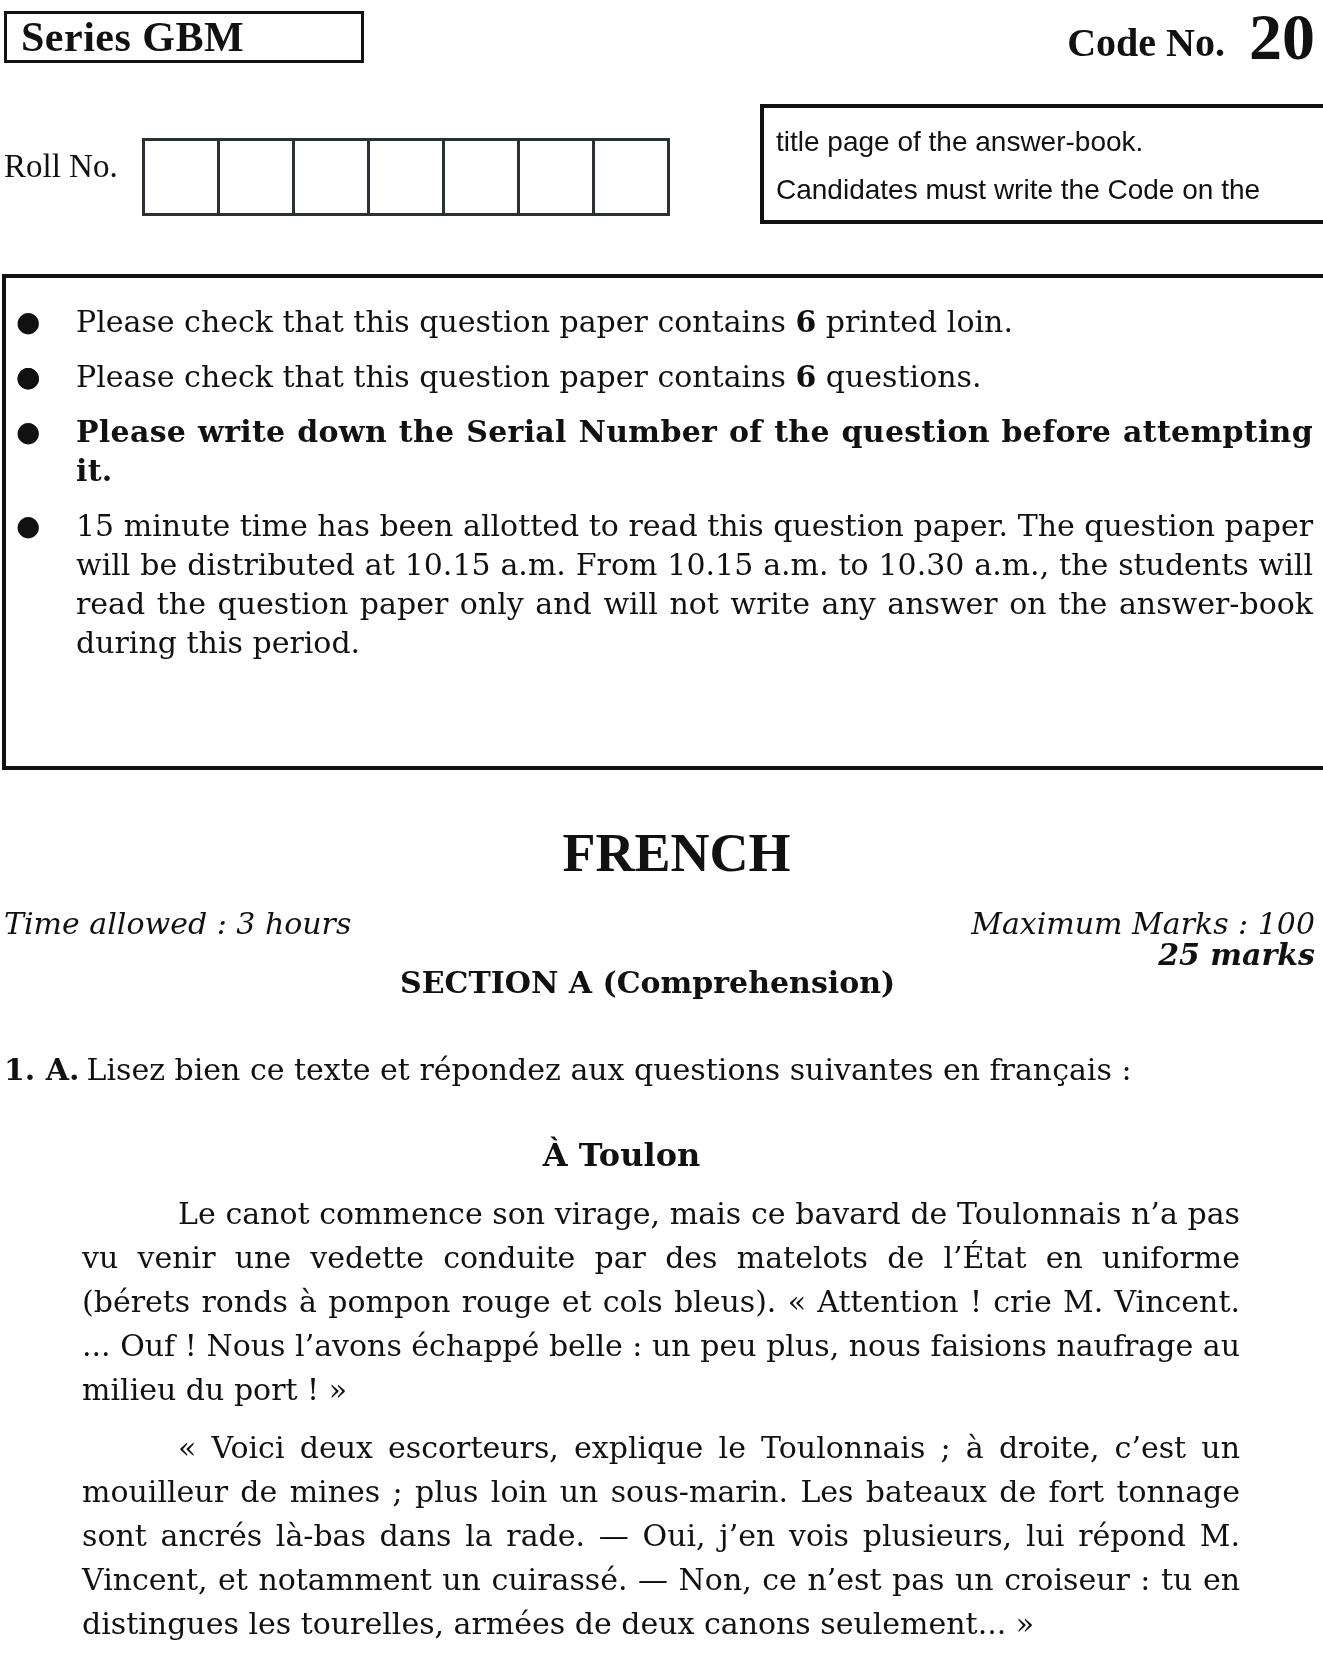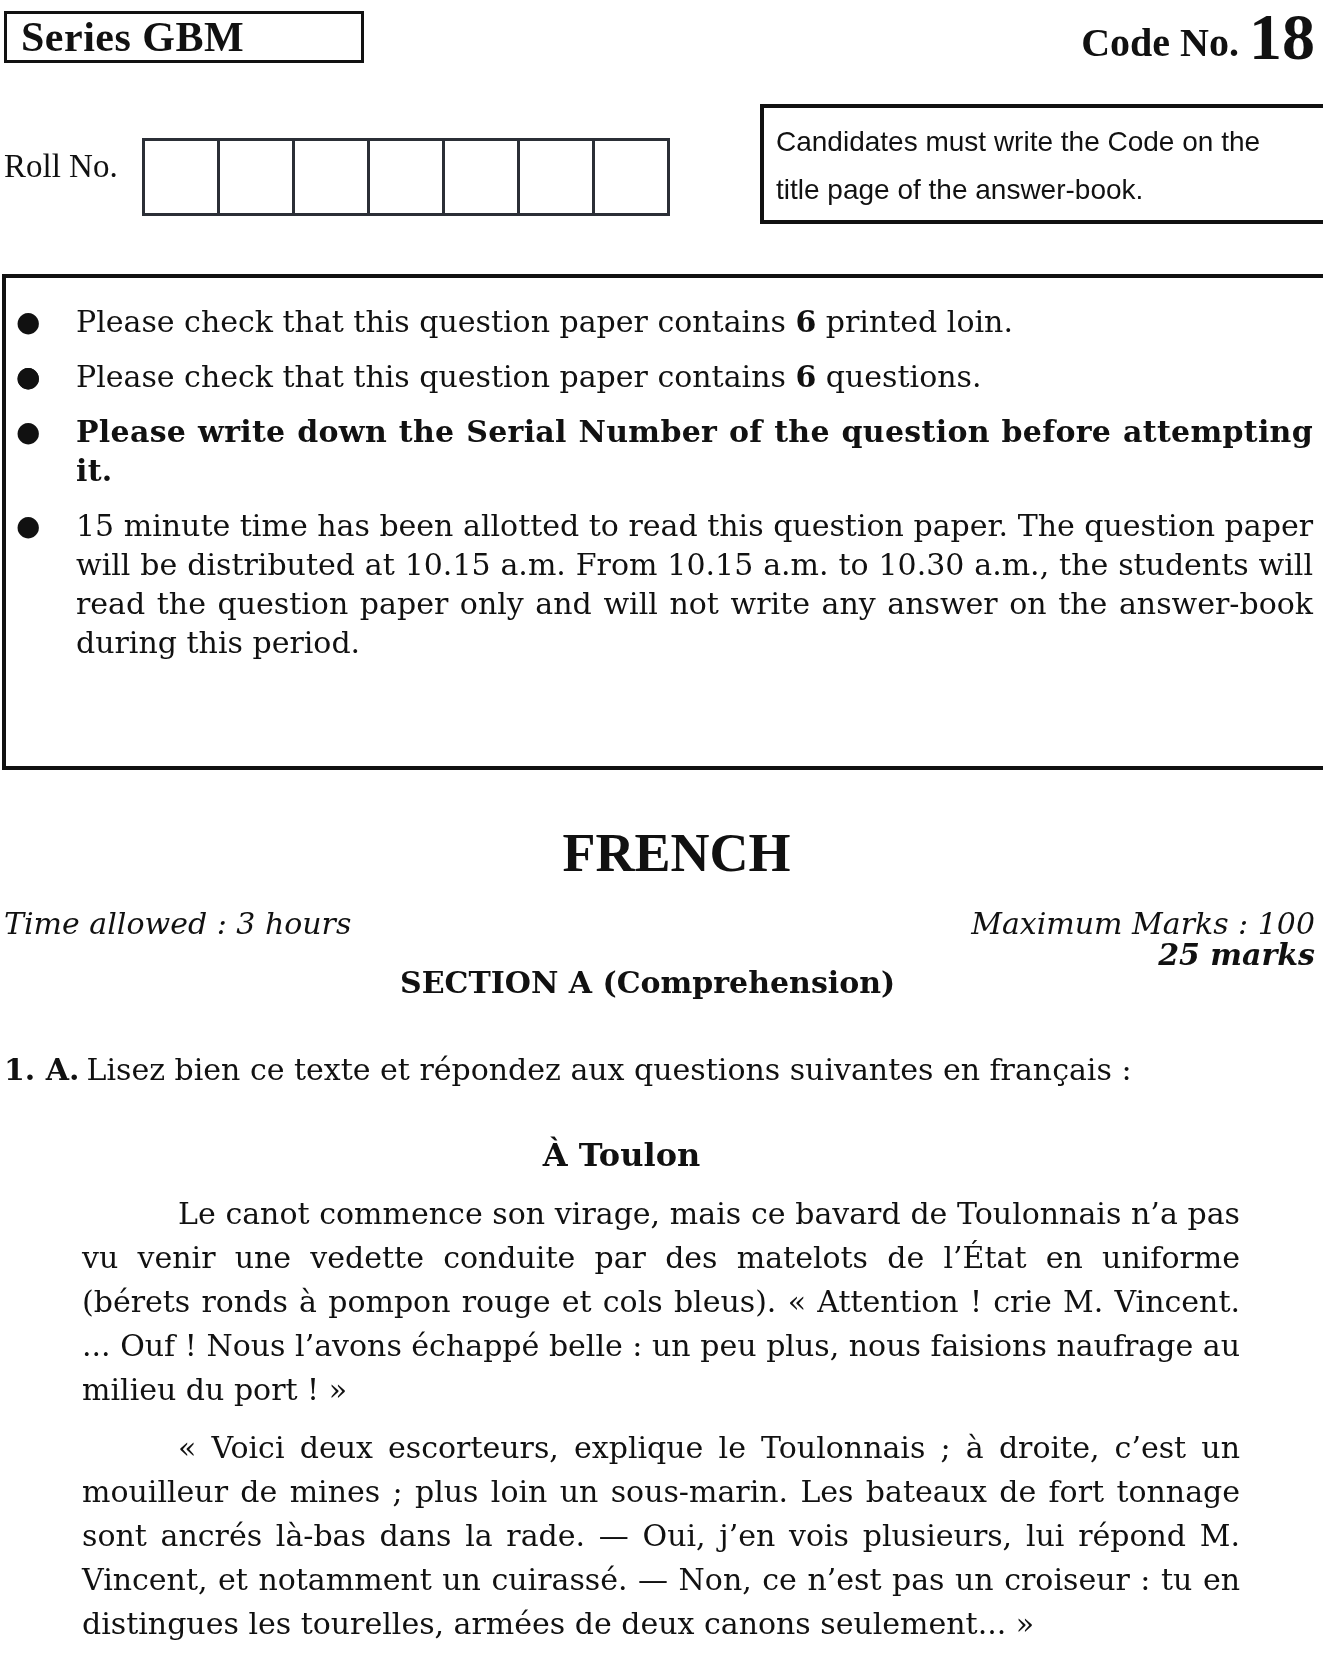--- a/index.html
+++ b/index.html
@@ -11,21 +11,21 @@
     .abs { position: absolute; }
 
     .series-box {
       left: 4px; top: 11px; width: 360px; height: 52px;
       border: 3px solid #111; box-sizing: border-box;
       font-family: "Liberation Serif", serif; font-weight: bold; font-size: 42px;
       line-height: 46px; padding-left: 14px; letter-spacing: 0.5px;
     }
     .code-no {
       right: 8px; top: 6px; height: 64px;
-      display: flex; align-items: flex-end; gap: 10px;
+      display: flex; align-items: flex-end; gap: 24px;
       font-family: "Liberation Serif", serif; font-weight: bold;
     }
     .code-no .label { font-size: 40px; line-height: 54px; }
     .code-no .num { font-size: 66px; line-height: 66px; }
 
     .roll-label {
       left: 4px; top: 148px; font-family: "Liberation Serif", serif; font-size: 33px;
     }
     .roll-boxes {
       left: 142px; top: 138px; height: 78px; display: flex;
@@ -90,37 +90,37 @@
     }
     .passage p { margin: 0 0 14px 0; text-indent: 96px; }
   </style>
 </head>
 <body>
 
 <div class="abs series-box">Series GBM</div>
 
 <div class="abs code-no">
   <span class="label">Code No.</span>
-  <span class="num">18</span>
+  <span class="num">20</span>
 </div>
 
 <div class="abs roll-label">Roll No.</div>
 <div class="abs roll-boxes">
   <div class="roll-cell"></div>
   <div class="roll-cell"></div>
   <div class="roll-cell"></div>
   <div class="roll-cell"></div>
   <div class="roll-cell"></div>
   <div class="roll-cell"></div>
   <div class="roll-cell"></div>
 </div>
 
 <div class="abs cand-box">
+  <div>title page of the answer-book.</div>
   <div>Candidates must write the Code on the</div>
-  <div>title page of the answer-book.</div>
 </div>
 
 <div class="abs instr-box">
   <ul class="instr-list">
     <li class="instr-item">
       <span class="bullet">●</span>
       <span>Please check that this question paper contains </span><b>6</b><span> printed loin.</span>
     </li>
     <li class="instr-item">
       <span class="bullet">●</span>

